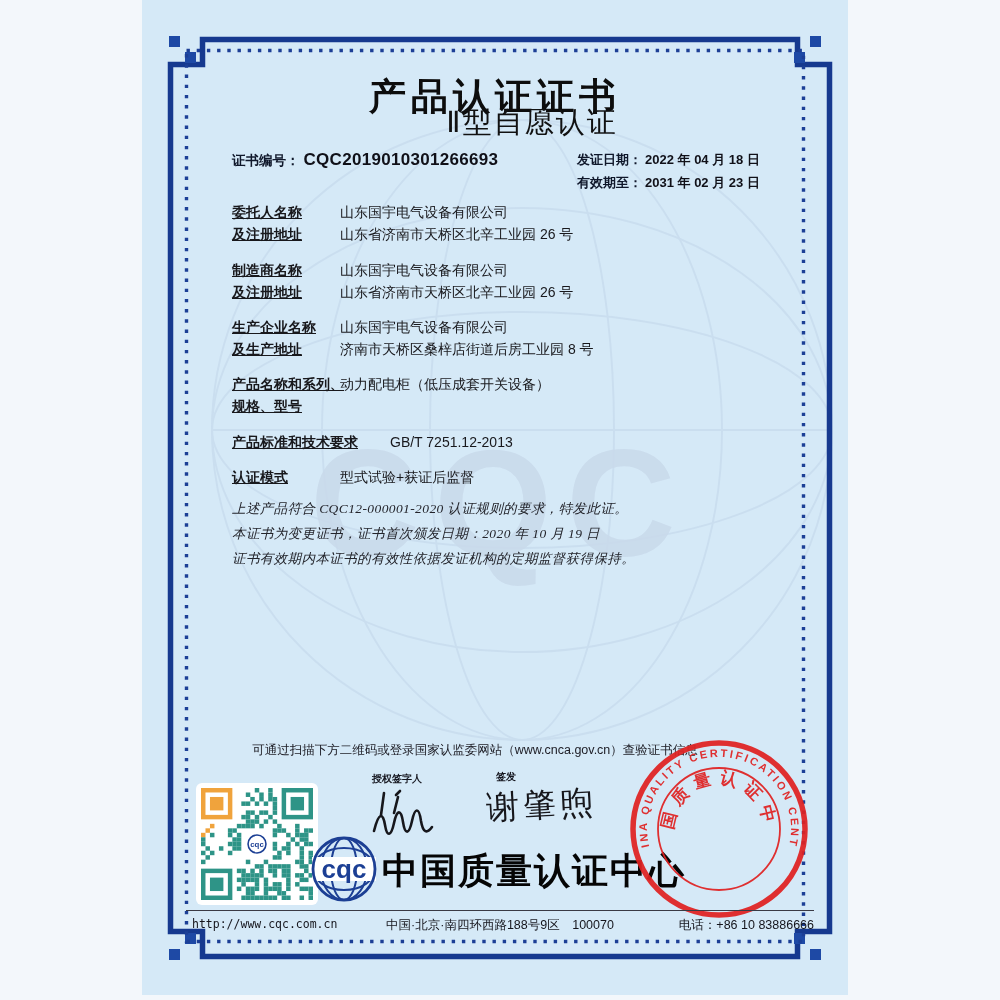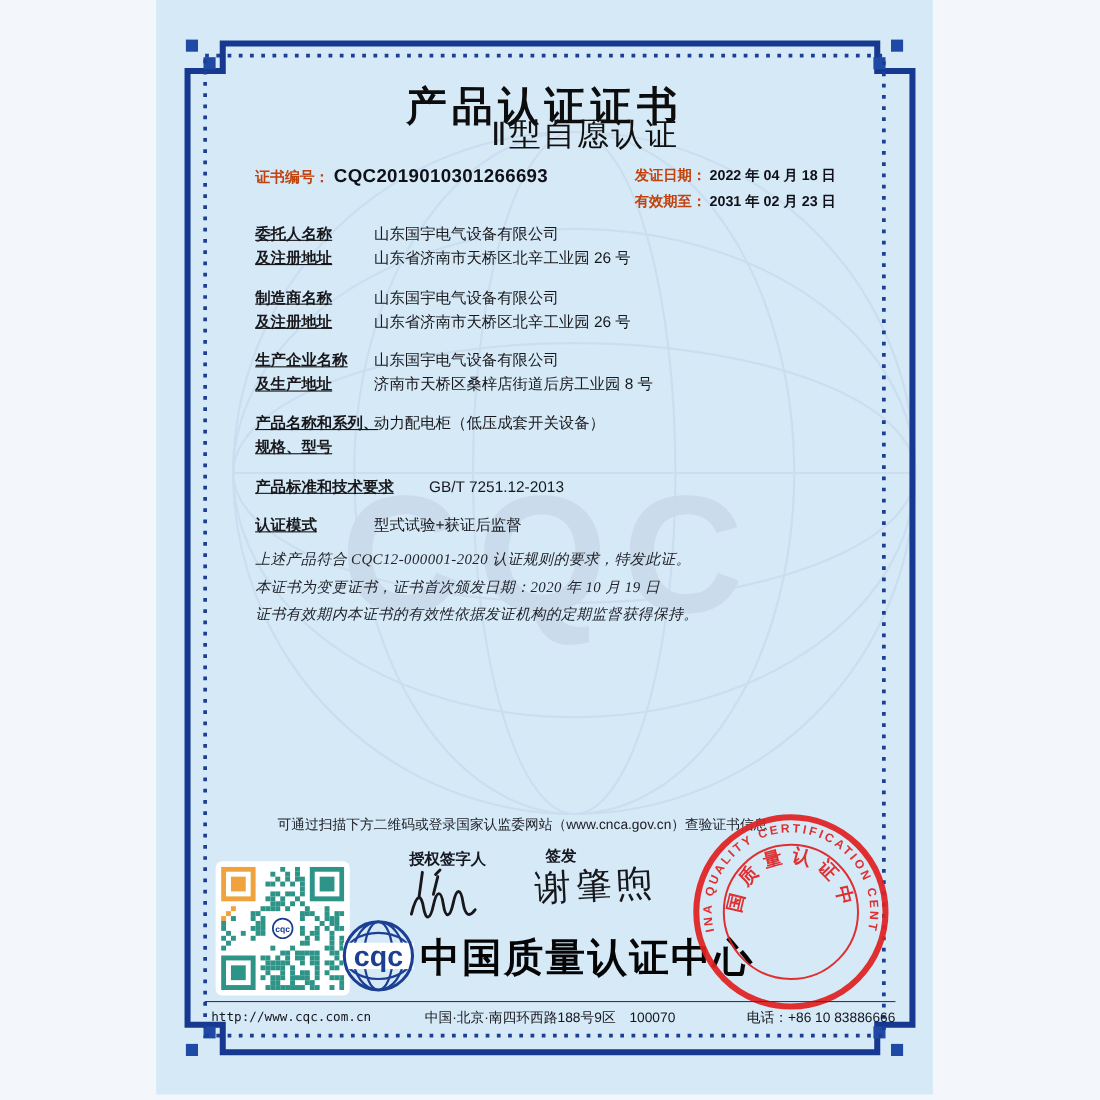--- a/index.html
+++ b/index.html
@@ -10,42 +10,42 @@
   .abs{position:absolute;}
   svg text{user-select:none;}
 
   .wm{position:absolute;left:0;top:0;width:706px;height:995px;pointer-events:none;}
 
   .title{position:absolute;left:0;top:72px;width:706px;text-align:center;
          font-size:37px;font-weight:700;letter-spacing:5px;color:#0d0d0d;}
   .subtitle{position:absolute;left:0;top:103px;width:780px;text-align:center;
          font-family:"Liberation Serif",serif;font-size:29px;letter-spacing:2px;color:#111;}
 
-  .kai{font-family:"Liberation Serif",serif;font-weight:700;color:#c2410c;}
+  .kai{font-family:"Liberation Serif",serif;font-weight:700;color:#0f172a;}
   .certrow{position:absolute;left:90px;top:150px;font-size:13.5px;}
   .certrow .val{font-weight:700;font-size:17px;color:#101018;margin-left:4px;letter-spacing:.3px;}
   .dates{position:absolute;left:435px;top:148px;font-size:13px;line-height:23px;}
   .dates .val{font-weight:700;color:#101018;margin-left:3px;}
 
   .frow{position:absolute;left:90px;font-size:14px;line-height:22px;color:#18181c;}
   .frow .lab{position:absolute;left:0;top:0;width:158px;font-weight:700;text-decoration:underline;}
   .frow .valcol{position:absolute;left:108px;top:0;width:460px;}
   .frow.wide .valcol{left:158px;}
 
   .stmt{position:absolute;left:90px;width:560px;font-family:"Liberation Serif",serif;
         font-style:italic;font-size:13.5px;color:#23242b;letter-spacing:.4px;}
 
   .note{position:absolute;left:0;top:742px;width:666px;text-align:center;
         font-size:12.5px;color:#202028;}
 
   .qrcard{position:absolute;left:54px;top:783px;width:122px;height:122px;background:#fff;
           border-radius:6px;}
   .qrcard svg{position:absolute;left:5px;top:5px;}
 
-  .siglab{font-size:14px;font-weight:700;color:#15161f;}
+  .siglab{font-size:10px;font-weight:700;color:#15161f;}
   .issuer-name{position:absolute;left:344px;top:783px;font-size:33px;color:#17171c;
         font-family:"Liberation Serif",serif;transform:rotate(-3deg);letter-spacing:4px;}
 
   .orgname{position:absolute;left:240px;top:847px;font-size:36px;font-weight:600;
         letter-spacing:2px;color:#050505;}
 
   .footer-line{position:absolute;left:44px;top:910px;width:628px;height:1px;background:#3a3a44;}
   .fwebsite{position:absolute;left:50px;top:917px;font-family:"DejaVu Sans Mono",monospace;
         font-size:11.5px;color:#15151c;}
   .faddress{position:absolute;left:44px;top:917px;width:628px;text-align:center;

